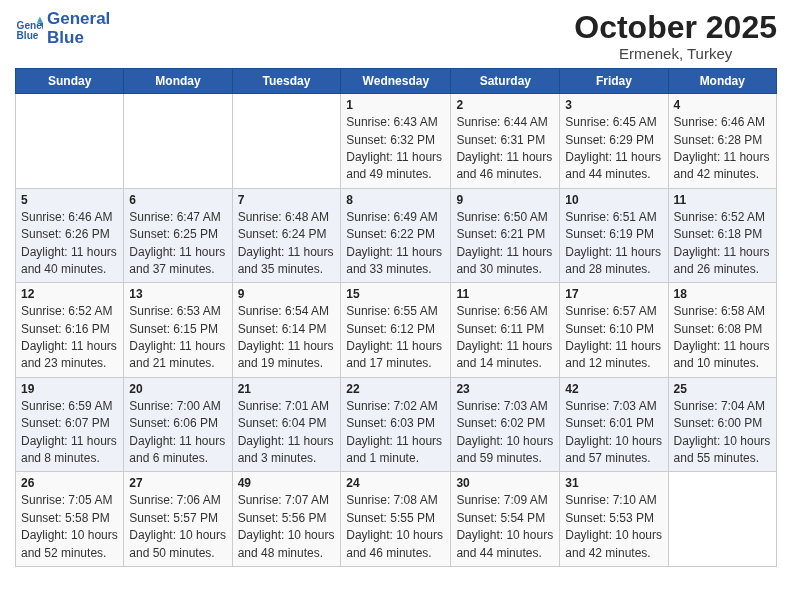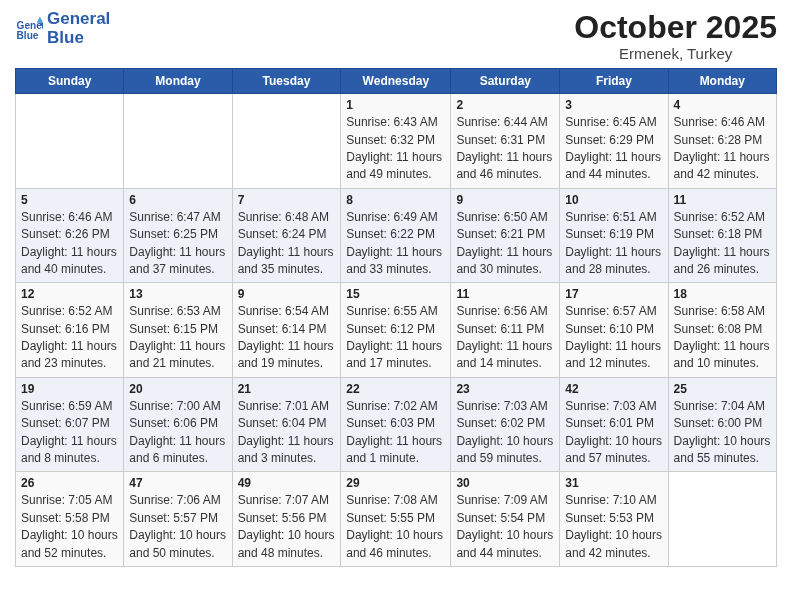--- a/index.html
+++ b/index.html
@@ -237,29 +237,29 @@
             <span class="day-num">25</span>
             <div class="day-detail">Sunrise: 7:04 AM<br>Sunset: 6:00 PM<br>Daylight: 10 hours<br>and 55 minutes.</div>
           </td>
         </tr>
         <tr>
           <td>
             <span class="day-num">26</span>
             <div class="day-detail">Sunrise: 7:05 AM<br>Sunset: 5:58 PM<br>Daylight: 10 hours<br>and 52 minutes.</div>
           </td>
           <td>
-            <span class="day-num">47</span>
+            <span class="day-num">27</span>
             <div class="day-detail">Sunrise: 7:06 AM<br>Sunset: 5:57 PM<br>Daylight: 10 hours<br>and 50 minutes.</div>
           </td>
           <td>
             <span class="day-num">49</span>
             <div class="day-detail">Sunrise: 7:07 AM<br>Sunset: 5:56 PM<br>Daylight: 10 hours<br>and 48 minutes.</div>
           </td>
           <td>
-            <span class="day-num">29</span>
+            <span class="day-num">24</span>
             <div class="day-detail">Sunrise: 7:08 AM<br>Sunset: 5:55 PM<br>Daylight: 10 hours<br>and 46 minutes.</div>
           </td>
           <td>
             <span class="day-num">30</span>
             <div class="day-detail">Sunrise: 7:09 AM<br>Sunset: 5:54 PM<br>Daylight: 10 hours<br>and 44 minutes.</div>
           </td>
           <td>
             <span class="day-num">31</span>
             <div class="day-detail">Sunrise: 7:10 AM<br>Sunset: 5:53 PM<br>Daylight: 10 hours<br>and 42 minutes.</div>
           </td>

